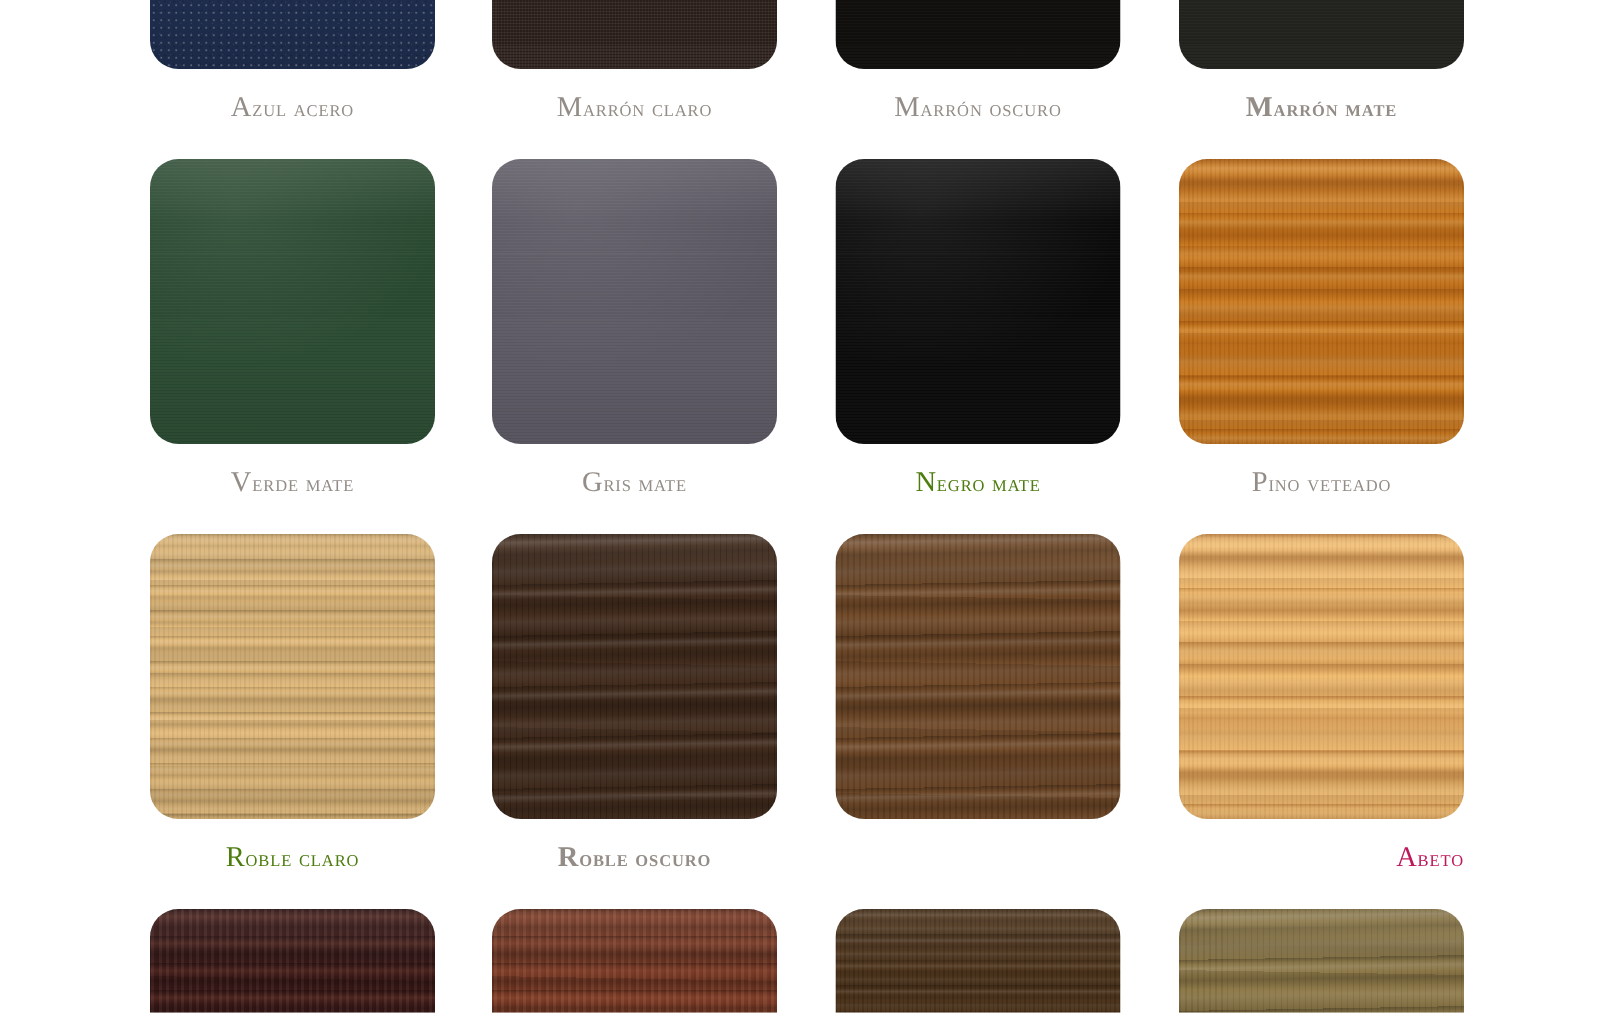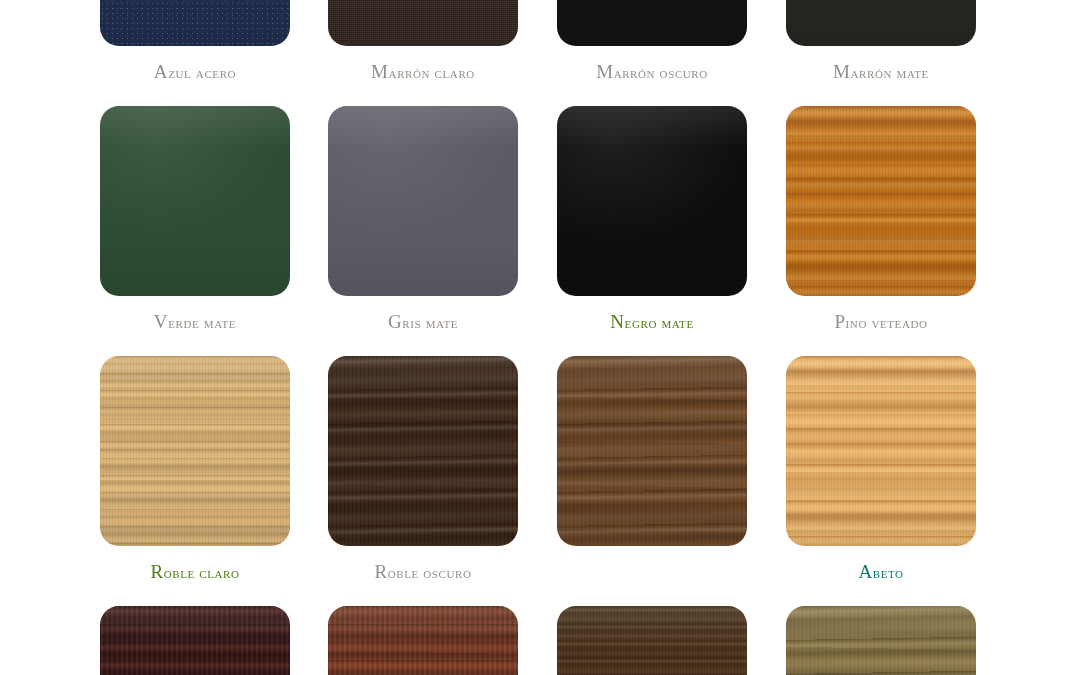--- a/index.html
+++ b/index.html
@@ -191,21 +191,21 @@
           <div class="tex tex-matte"></div>
         </div>
         <div class="swatch-label" style="color: rgb(148, 141, 135); text-align: center;">
           <span class="initial">M</span><span>arrón oscuro</span>
         </div>
       </div>
       <div class="swatch-cell c4">
         <div class="swatch-chip sheen" style="background-color: rgb(35, 35, 31);">
           <div class="tex tex-matte"></div>
         </div>
-        <div class="swatch-label" style="color: rgb(148, 141, 135);">
+        <div class="swatch-label" style="color: rgb(148, 141, 135); font-weight: bold;">
           <span class="initial">M</span><span>arrón mate</span>
         </div>
       </div>
     </div>
 
     <div class="swatch-row">
       <div class="swatch-cell c1">
         <div class="swatch-chip sheen" style="background-color: rgb(42, 74, 49);">
           <div class="tex tex-matte"></div>
         </div>
@@ -245,34 +245,34 @@
           <div class="tex tex-wood"></div>
         </div>
         <div class="swatch-label" style="color: #4d7c0f;">
           <span class="initial">R</span><span>oble claro</span>
         </div>
       </div>
       <div class="swatch-cell c2">
         <div class="swatch-chip sheen" style="background-color: rgb(59, 36, 21);">
           <div class="tex tex-wood-coarse"></div>
         </div>
-        <div class="swatch-label" style="color: rgb(148, 141, 135);">
+        <div class="swatch-label" style="color: rgb(148, 141, 135); font-weight: bold;">
           <span class="initial">R</span><span>oble oscuro</span>
         </div>
       </div>
       <div class="swatch-cell c3">
         <div class="swatch-chip sheen" style="background-color: rgb(109, 69, 35);">
           <div class="tex tex-wood-coarse"></div>
         </div>
       </div>
       <div class="swatch-cell c4">
         <div class="swatch-chip sheen" style="background-color: rgb(240, 185, 107);">
           <div class="tex tex-wood-pine"></div>
         </div>
-        <div class="swatch-label" style="color: #0f766e;">
+        <div class="swatch-label" style="color: #be185d; text-align: right;">
           <span class="initial">A</span><span>beto</span>
         </div>
       </div>
     </div>
 
     <div class="swatch-row">
       <div class="swatch-cell c1">
         <div class="swatch-chip sheen" style="background-color: rgb(61, 26, 24);">
           <div class="tex tex-wood-mahogany"></div>
         </div>

